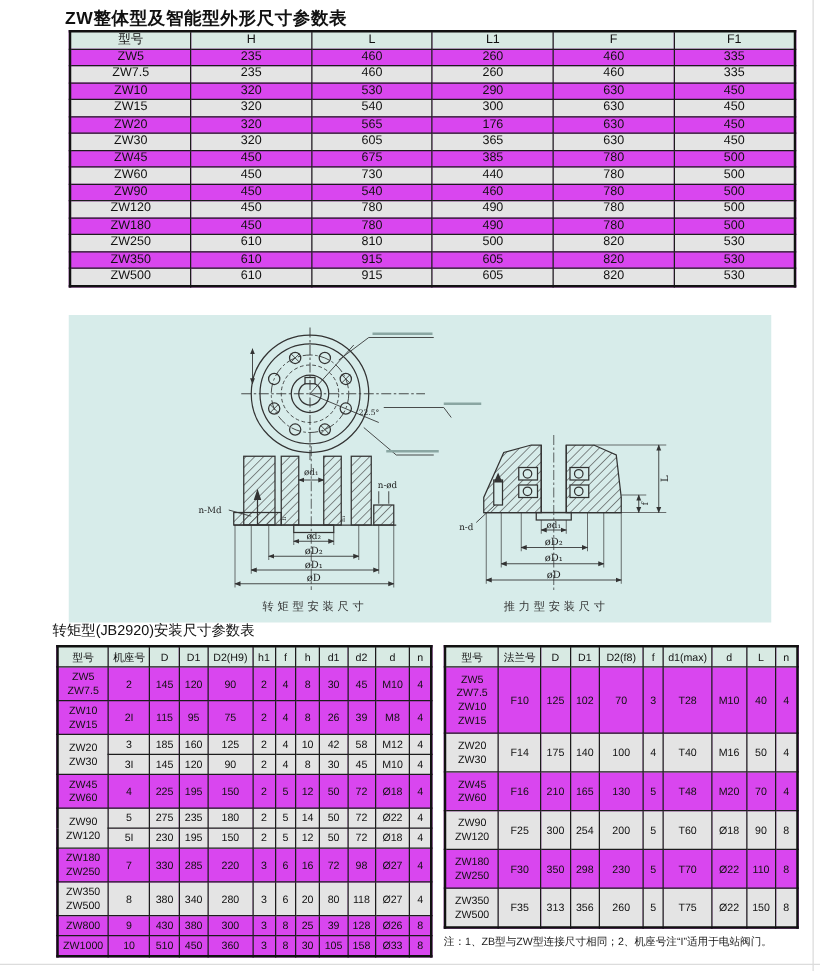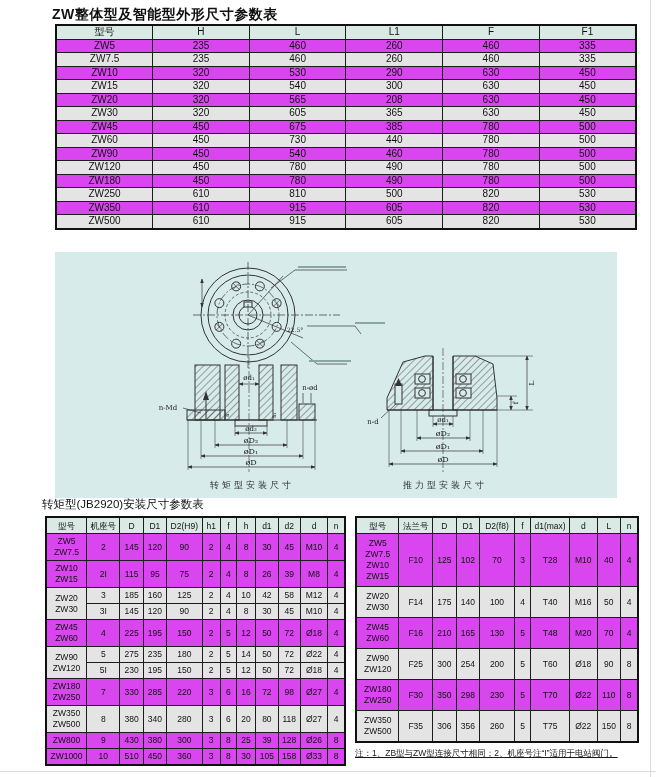--- a/index.html
+++ b/index.html
@@ -38,21 +38,21 @@
   #table-thrust { position:absolute; left:355px; top:516px; width:284px; border:2px solid #111; }
   #table-thrust th { font-size:8.5px; height:15px; line-height:10px; }
   #table-thrust td { font-size:8.5px; line-height:11px; padding:4px 0; }
 
   .diagram-panel {
     position:absolute; left:55px; top:252px; width:562px; height:246px;
     background:#d7ecea;
   }
   .note {
     position:absolute; left:355px; top:748px; width:298px; margin:0;
-    font-size:8.5px; line-height:11px; color:#1a1a1a;text-decoration:underline;
+    font-size:8.5px; line-height:11px; color:#1a1a1a;
   }
   svg text { font-family:"DejaVu Serif", serif; fill:#222; }
   svg .cap { font-family:"Liberation Sans", sans-serif; letter-spacing:3px; font-size:9px; fill:#333; }
 </style>
 </head>
 <body>
 
 <div class="page">
 
   <h2 class="title-main">ZW整体型及智能型外形尺寸参数表</h2>
@@ -98,21 +98,21 @@
           <td>320</td>
           <td>540</td>
           <td>300</td>
           <td>630</td>
           <td>450</td>
         </tr>
         <tr>
           <td>ZW20</td>
           <td>320</td>
           <td>565</td>
-          <td>208</td>
+          <td>176</td>
           <td>630</td>
           <td>450</td>
         </tr>
         <tr class="shaded">
           <td>ZW30</td>
           <td>320</td>
           <td>605</td>
           <td>365</td>
           <td>630</td>
           <td>450</td>
@@ -636,21 +636,21 @@
           <td>5</td>
           <td>T70</td>
           <td>Ø22</td>
           <td>110</td>
           <td>8</td>
         </tr>
         <tr class="shaded">
           <td>ZW350
 ZW500</td>
           <td>F35</td>
-          <td>306</td>
+          <td>313</td>
           <td>356</td>
           <td>260</td>
           <td>5</td>
           <td>T75</td>
           <td>Ø22</td>
           <td>150</td>
           <td>8</td>
         </tr>
       </tbody>
     </table>

